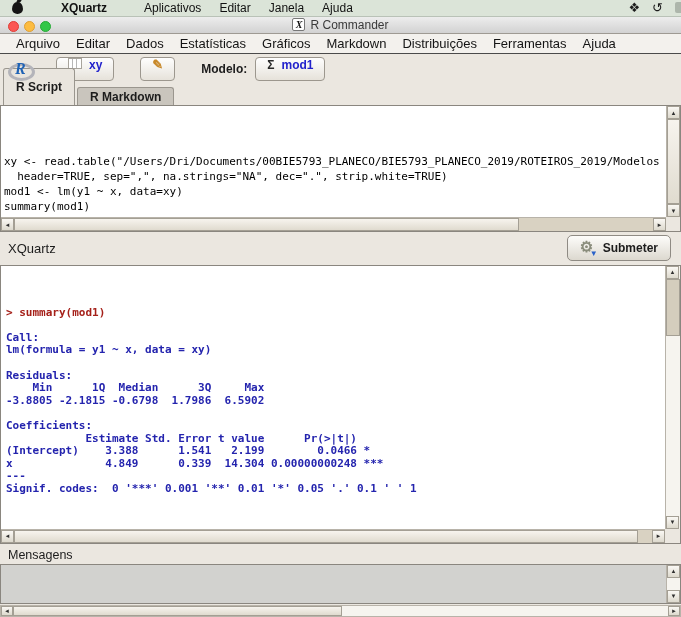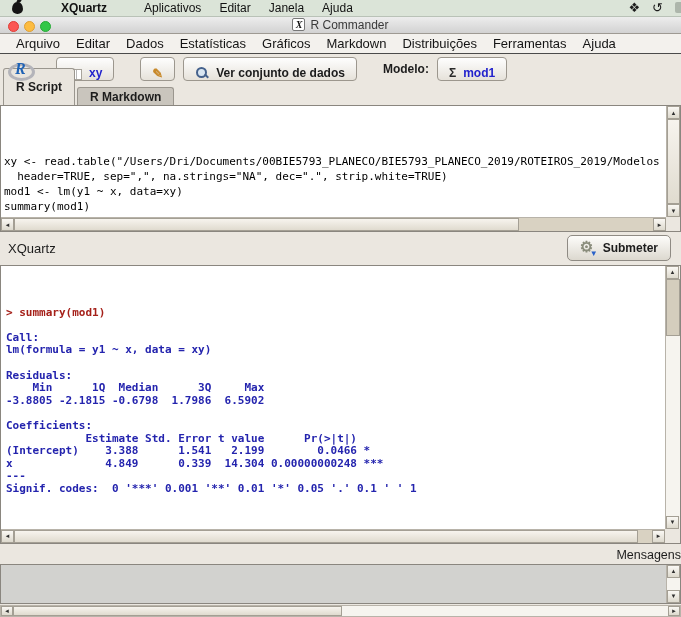--- a/index.html
+++ b/index.html
@@ -41,21 +41,21 @@
   .menu-item { padding:0 8px; }
 
   
   .toolbar { height:33px; display:flex; align-items:center; padding:0 7px; gap:8px;
     font-size:12px; font-weight:bold; color:#1c1c1c; background:#ebe7e0; }
   .rlogo { position:relative; width:27px; height:21px; flex:0 0 auto; }
   .rlogo::before { content:''; position:absolute; left:1px; top:4px; width:21px; height:12px;
     border:3px solid #b4b4ba; border-radius:50%; }
   .rlogo-r { position:absolute; left:8px; top:1px; font:italic bold 16px "Liberation Serif",serif;
     color:#1e62b5; }
-  .tk-btn { display:inline-flex; align-items:flex-end; gap:7px; height:24px; padding:0 11px;
+  .tk-btn { display:inline-flex; align-items:flex-start; gap:7px; height:24px; padding:0 11px;
     border:1px solid #9c978e; border-radius:4px; background:linear-gradient(#fefefe,#e6e2da);
     font-weight:bold; font-size:12px; color:#1c1c1c; }
   .blue-val { color:#2222cc; }
   .grid-icon { width:14px; height:11px; border:1px solid #a8a49c; background:
     linear-gradient(90deg,#fff 0 28%,#b7b7b7 28% 36%,#fff 36% 62%,#b7b7b7 62% 70%,#fff 70%); }
   .pencil-icon { font-size:13px; color:#c8892a; line-height:1; }
   .mag-icon { position:relative; width:14px; height:14px; display:inline-block; }
   .mag-icon::before { content:''; position:absolute; left:1px; top:1px; width:7px; height:7px;
     border:2px solid #44618c; border-radius:50%; background:#d9e6f2; }
   .mag-icon::after { content:''; position:absolute; left:9px; top:9px; width:5px; height:2px;
@@ -96,21 +96,21 @@
   .gear { position:absolute; left:0; top:-1px; font-size:15px; color:#8a8d7c; line-height:1; }
   .dl-arrow { position:absolute; right:-1px; bottom:-2px; font-size:8px; color:#2a62c9; }
 
   .output-pane { height:306px; display:grid; grid-template-columns:1fr 15px;
     grid-template-rows:1fr 14px; background:#fff; border:1px solid #8a867f; }
   .olines { overflow:hidden; padding:3px 0 0 5px; font-family:"DejaVu Sans Mono",monospace;
     font-size:11px; font-weight:bold; line-height:12.6px; white-space:pre; }
   .oline.cmd { color:#a52019; }
   .oline.out { color:#2424ae; }
 
-  .msg-label { height:18px; padding:4px 0 16px 8px; font-size:12.5px; color:#1c1c1c;text-align:right; }
+  .msg-label { height:18px; padding:4px 0 16px 8px; font-size:12.5px; color:#1c1c1c; }
   .msg-pane { height:40px; display:grid; grid-template-columns:1fr 14px; background:#d2d2cf;
     border:1px solid #8a867f; }
   .mlines { overflow:hidden; padding:2px 0 0 4px; font-family:"DejaVu Sans Mono",monospace;
     font-size:11px; font-weight:bold; line-height:15px; white-space:pre; color:#2424ae; }
   .bottom-sbh { height:12px; display:flex; background:#f3f0ea; border:1px solid #b8b3a9;
     margin-top:1px; }
   .bottom-sbh .sb-btn { flex:0 0 12px; width:12px; height:10px; }
 </style>
 </head>
 <body>
@@ -163,24 +163,20 @@
       </span>
     <span class="spacer-sm"></span>
     <button class="tk-btn">
       <span class="grid-icon"></span>
       <span class="blue-val">xy</span>
     </button>
     <span class="spacer-md"></span>
     <button class="tk-btn">
       <span class="pencil-icon">✎</span>
     </button>
-    <button class="tk-btn">
-      <span class="mag-icon"></span>
-      <span>Ver conjunto de dados</span>
-    </button>
     <span class="spacer-md"></span>
     <span>Modelo:</span>
     <button class="tk-btn">
       <span class="sigma-icon">Σ</span>
       <span class="blue-val">mod1</span>
     </button>
   </div>
 
   <div class="tabs">
 

